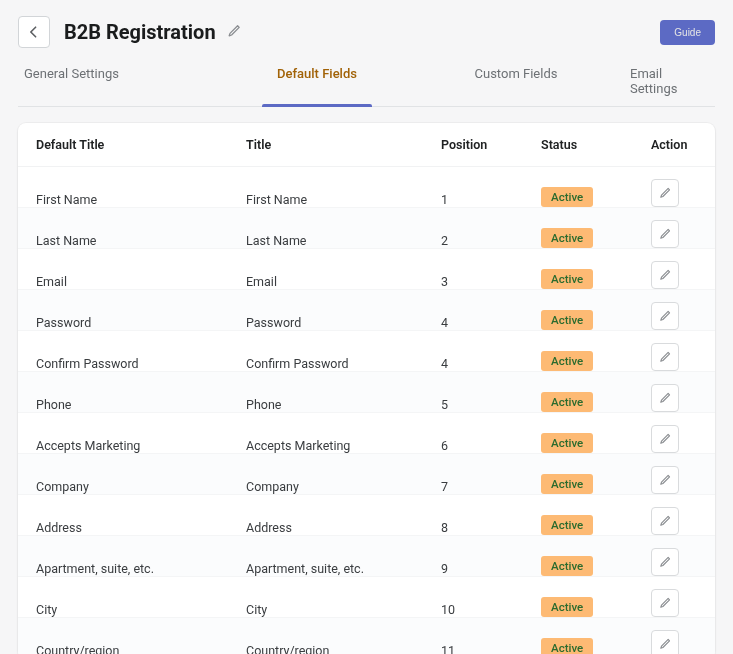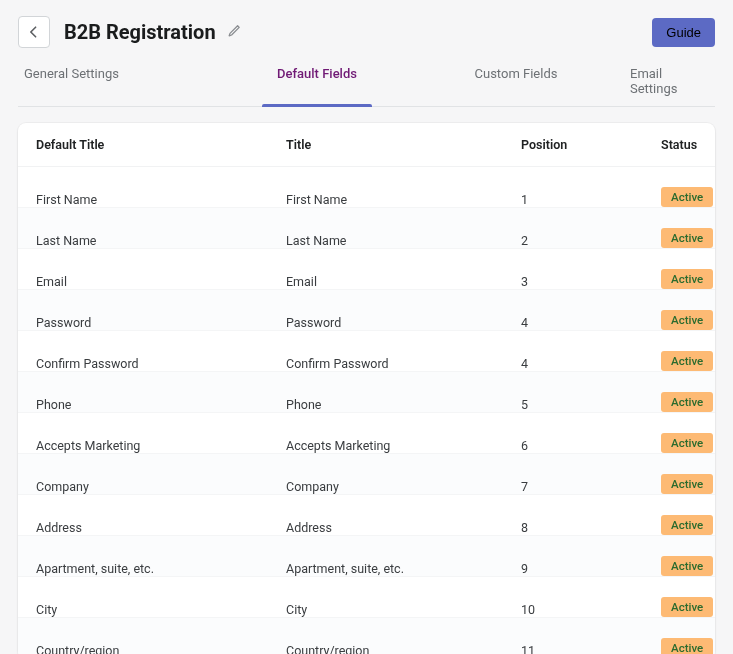--- a/index.html
+++ b/index.html
@@ -44,25 +44,25 @@
       font-size: 20px;
       font-weight: 700;
       color: #1a1c1d;
     }
     .title-pencil {
       color: #6d7175;
       cursor: pointer;
     }
     .guide-btn {
       background: #5c6ac4;
-      color: #000000;
+      color: #e5e5e5;
       border: none;
       border-radius: 4px;
       padding: 7px 14px;
-      font-size: 13px;
+      font-size: 10px;
       font-weight: 500;
       cursor: pointer;
     }
     .tabs {
       display: flex;
       border-bottom: 1px solid #e1e3e5;
       margin: 0 18px;
       gap: 14px;
     }
     .tab {
@@ -71,21 +71,21 @@
       color: #6d7175;
       cursor: pointer;
       position: relative;
       text-align: center;
     }
     .tab.t1 { flex: 0 0 200px; text-align: left; padding-left: 6px;}
     .tab.t2 { flex: 0 0 170px; }
     .tab.t3 { flex: 0 0 200px; }
     .tab.t4 { flex: 1; text-align: left; padding-right: 6px;}
     .tab.active {
-      color: #701a75;
+      color: #a16207;
       font-weight: 500;
     }
     .tab.active::after {
       content: "";
       position: absolute;
       left: 0;
       right: 0;
       bottom: -1px;
       height: 3px;
       background: #5c6ac4;
@@ -96,21 +96,20 @@
       background: #ffffff;
       margin: 16px 18px;
       border-radius: 8px;
       box-shadow: 0 0 0 1px rgba(0,0,0,0.03), 0 1px 3px rgba(0,0,0,0.06);
       overflow: hidden;
     }
     .thead, .trow {
       display: flex;
       align-items: center;
       padding: 0 18px;
-      gap: 40px;
     }
     .thead {
       height: 44px;
       font-weight: 600;
       font-size: 12.5px;
       color: #202223;
       border-bottom: 1px solid #f1f2f3;
     }
     .trow {
       height: 41px;

